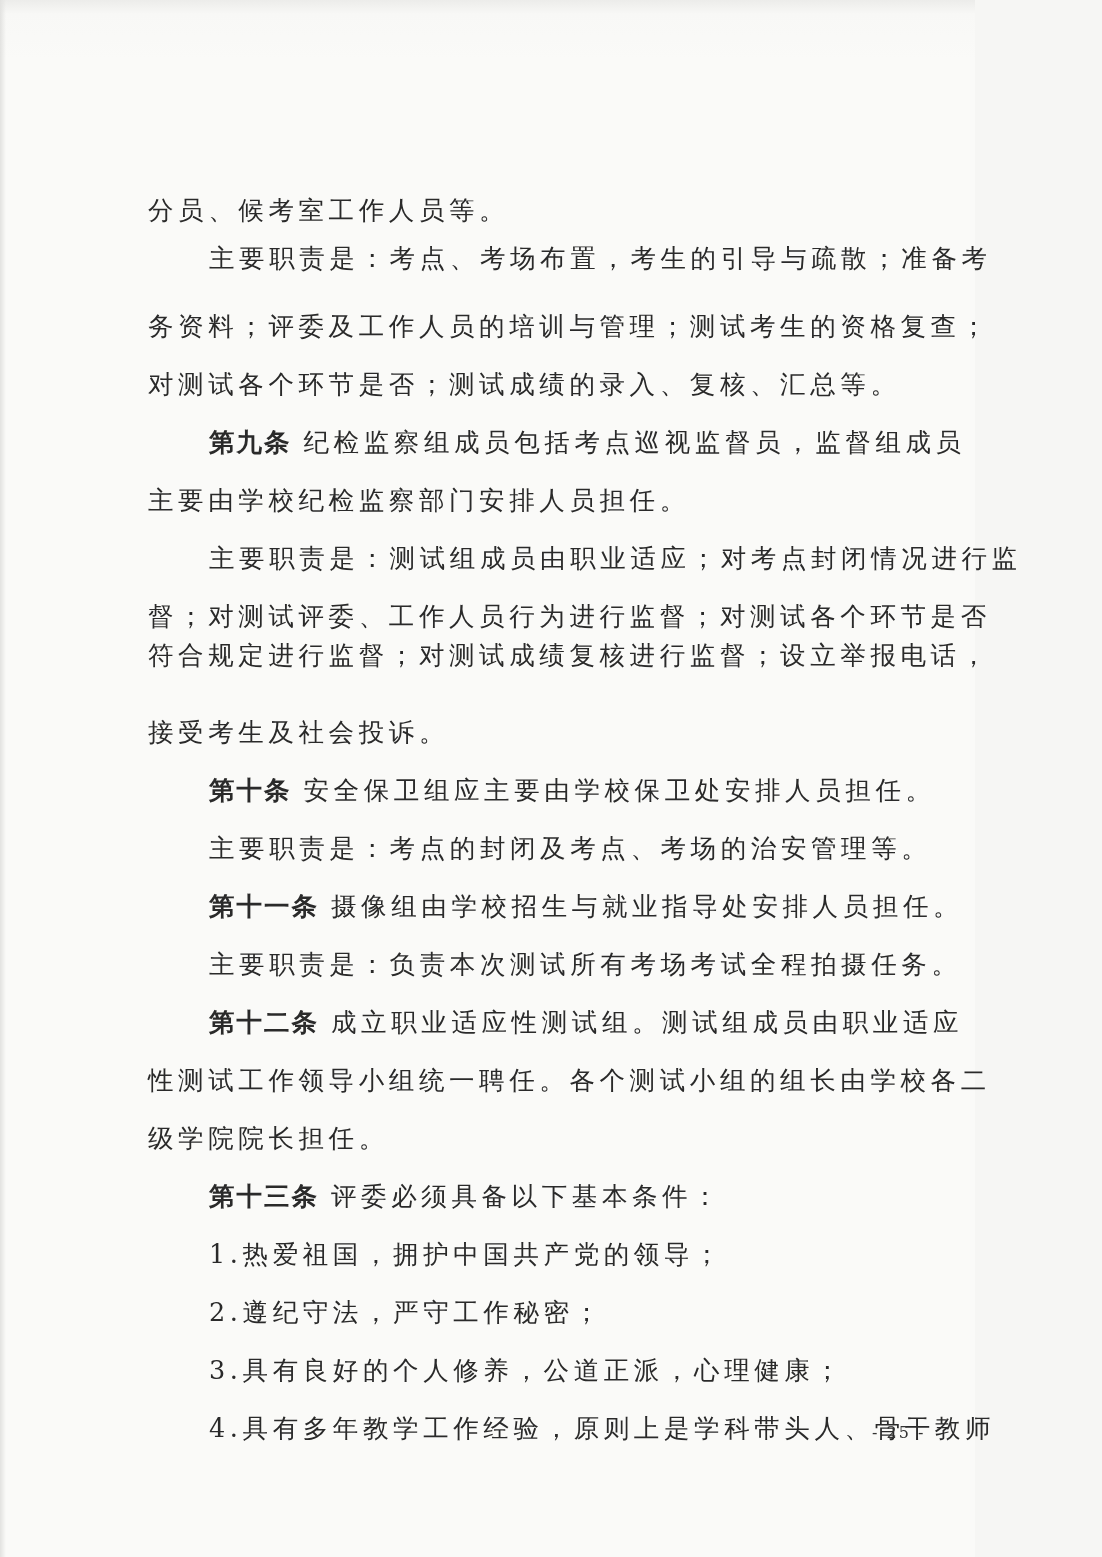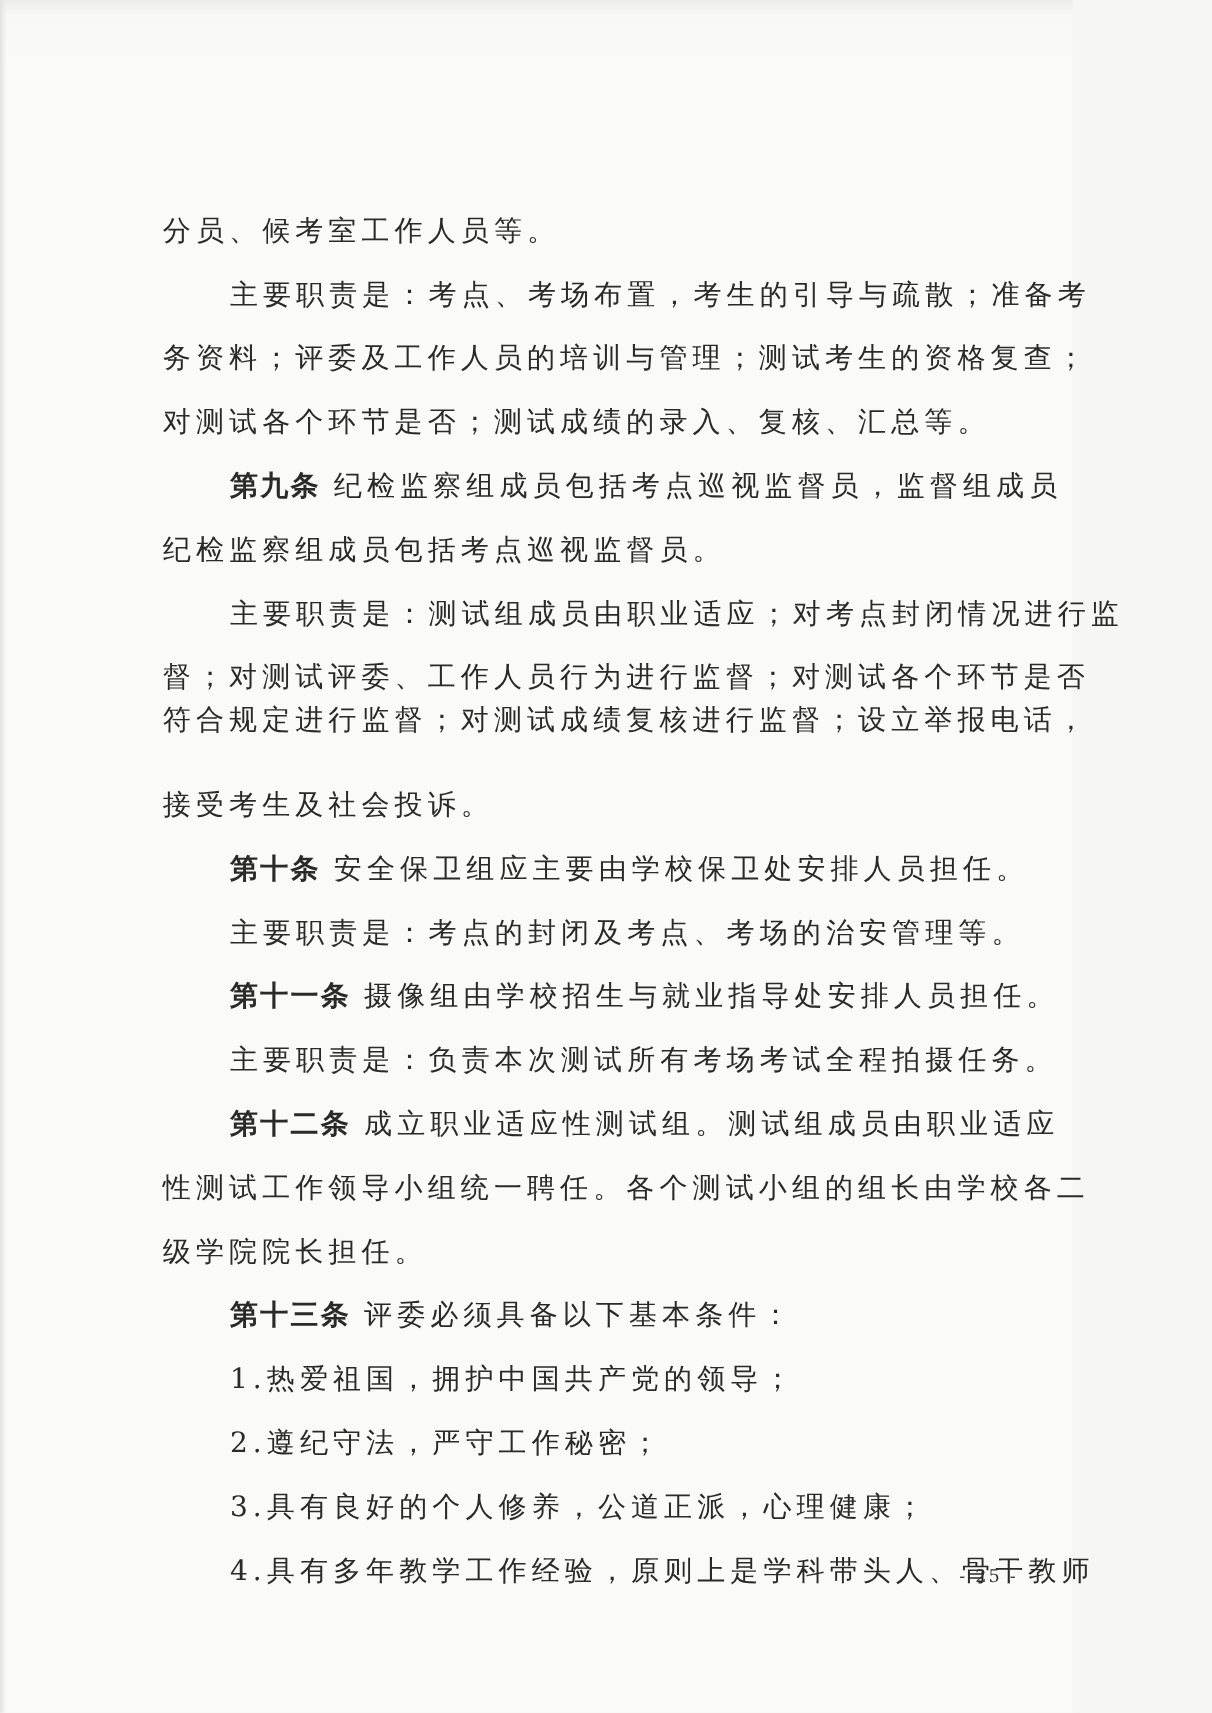--- a/index.html
+++ b/index.html
@@ -63,35 +63,35 @@
 
 <div class="page">
   <div class="page-edge-left"></div>
 
   <div class="content">
 
     <div class="line" style="top:0px;">
       <span>分员、候考室工作人员等。</span>
     </div>
 
-    <div class="line indent" style="top:58px;">
+    <div class="line indent" style="top:48px;">
       <span>主要职责是：考点、考场布置，考生的引导与疏散；准备考</span>
     </div>
     <div class="line" style="top:116px;">
       <span>务资料；评委及工作人员的培训与管理；测试考生的资格复查；</span>
     </div>
     <div class="line" style="top:174px;">
       <span>对测试各个环节是否；测试成绩的录入、复核、汇总等。</span>
     </div>
 
     <div class="line indent" style="top:232px;">
       <span class="article-label">第九条</span><span>纪检监察组成员包括考点巡视监督员，监督组成员</span>
     </div>
     <div class="line" style="top:290px;">
-      <span>纪检监察组成员包括考点巡视监督员。</span>
+      <span>主要由学校纪检监察部门安排人员担任。</span>
     </div>
 
     <div class="line indent" style="top:348px;">
       <span>主要职责是：测试组成员由职业适应；对考点封闭情况进行监</span>
     </div>
     <div class="line" style="top:406px;">
       <span>督；对测试评委、工作人员行为进行监督；对测试各个环节是否</span>
     </div>
     <div class="line" style="top:445px;">
       <span>符合规定进行监督；对测试成绩复核进行监督；设立举报电话，</span>

